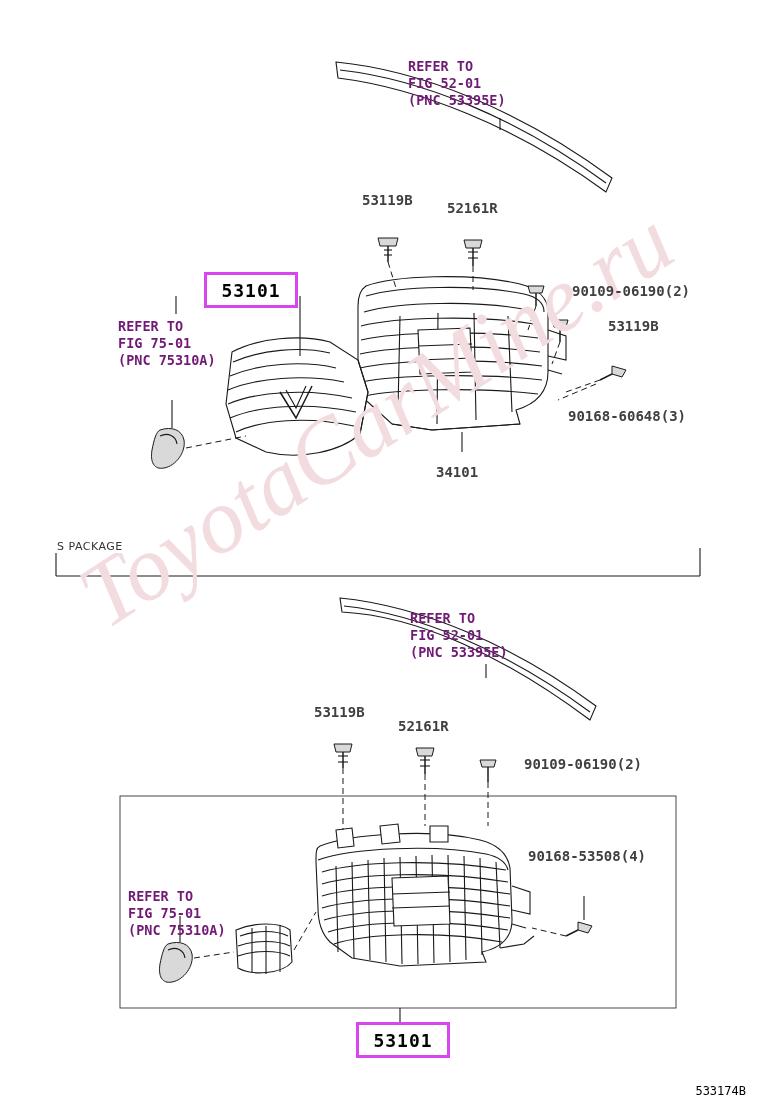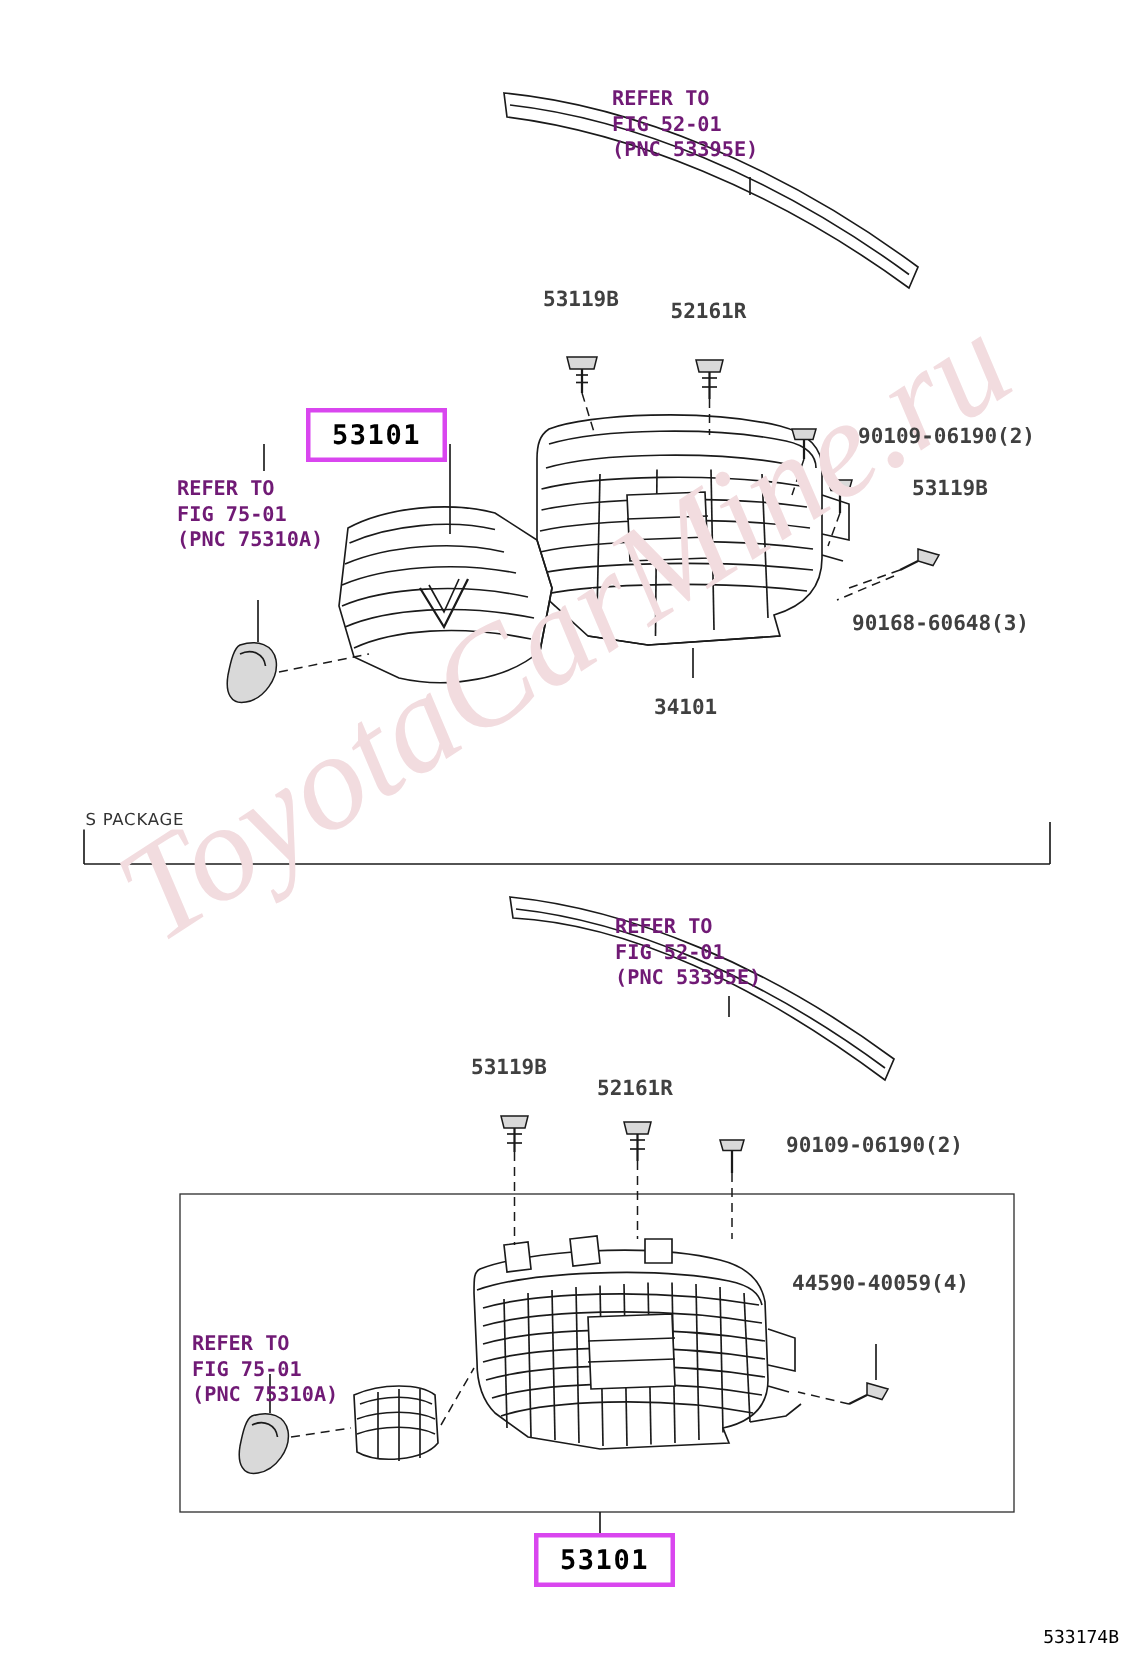--- a/index.html
+++ b/index.html
@@ -368,19 +368,19 @@
   <div class="refer" style="left:410px; top:610px;">REFER TO
 FIG 52-01
 (PNC 53395E)</div>
   <div class="refer" style="left:128px; top:888px;">REFER TO
 FIG 75-01
 (PNC 75310A)</div>
 
   <div class="lbl" style="left:314px; top:704px;">53119B</div>
   <div class="lbl" style="left:398px; top:718px;">52161R</div>
   <div class="lbl" style="left:524px; top:756px;">90109-06190(2)</div>
-  <div class="lbl" style="left:528px; top:848px;">44590-40059(4)</div>
+  <div class="lbl" style="left:528px; top:848px;">90168-53508(4)</div>
 
   <div class="hl" style="left:356px; top:1022px; width:88px; height:30px;">53101</div>
 
   <div class="figcode">533174B</div>
 
 </div>
 
 </body></html>

